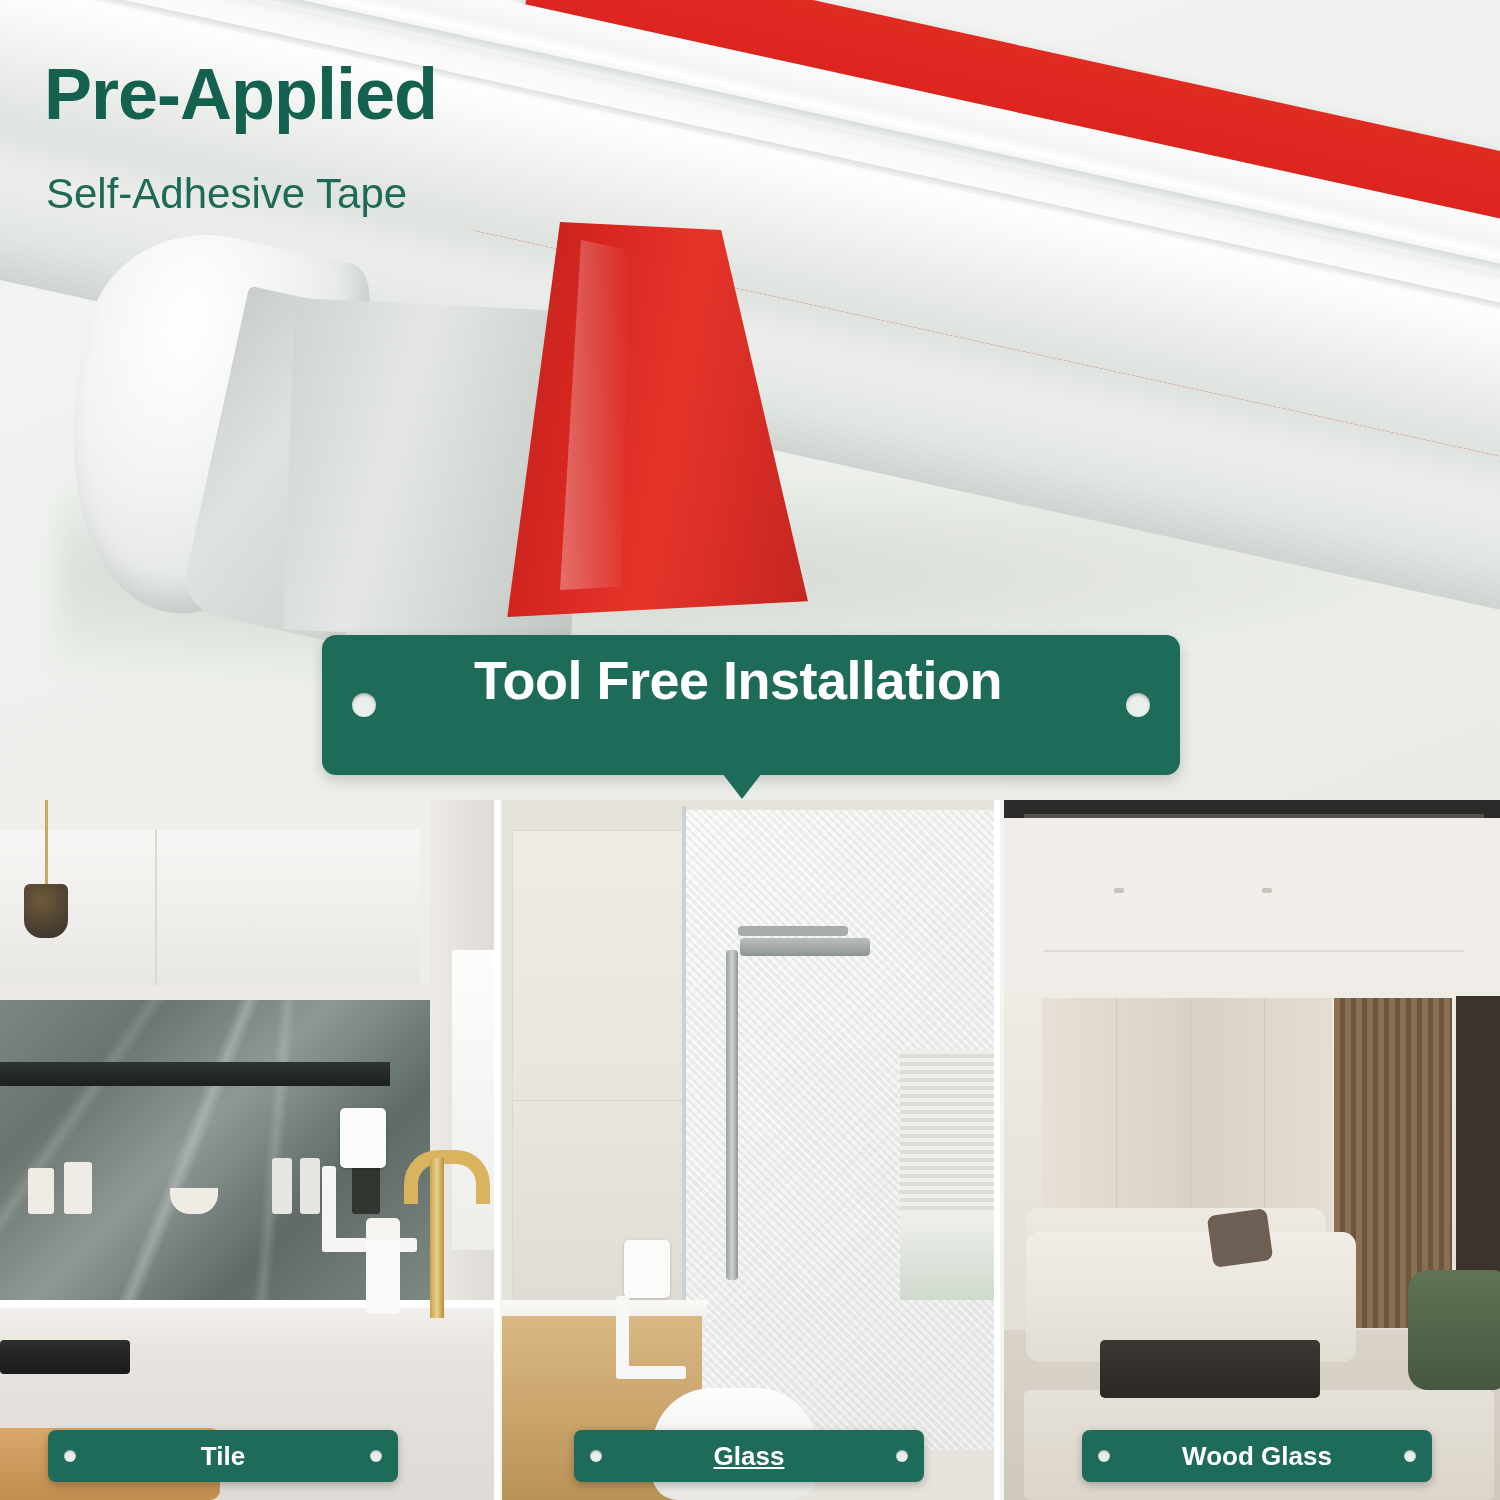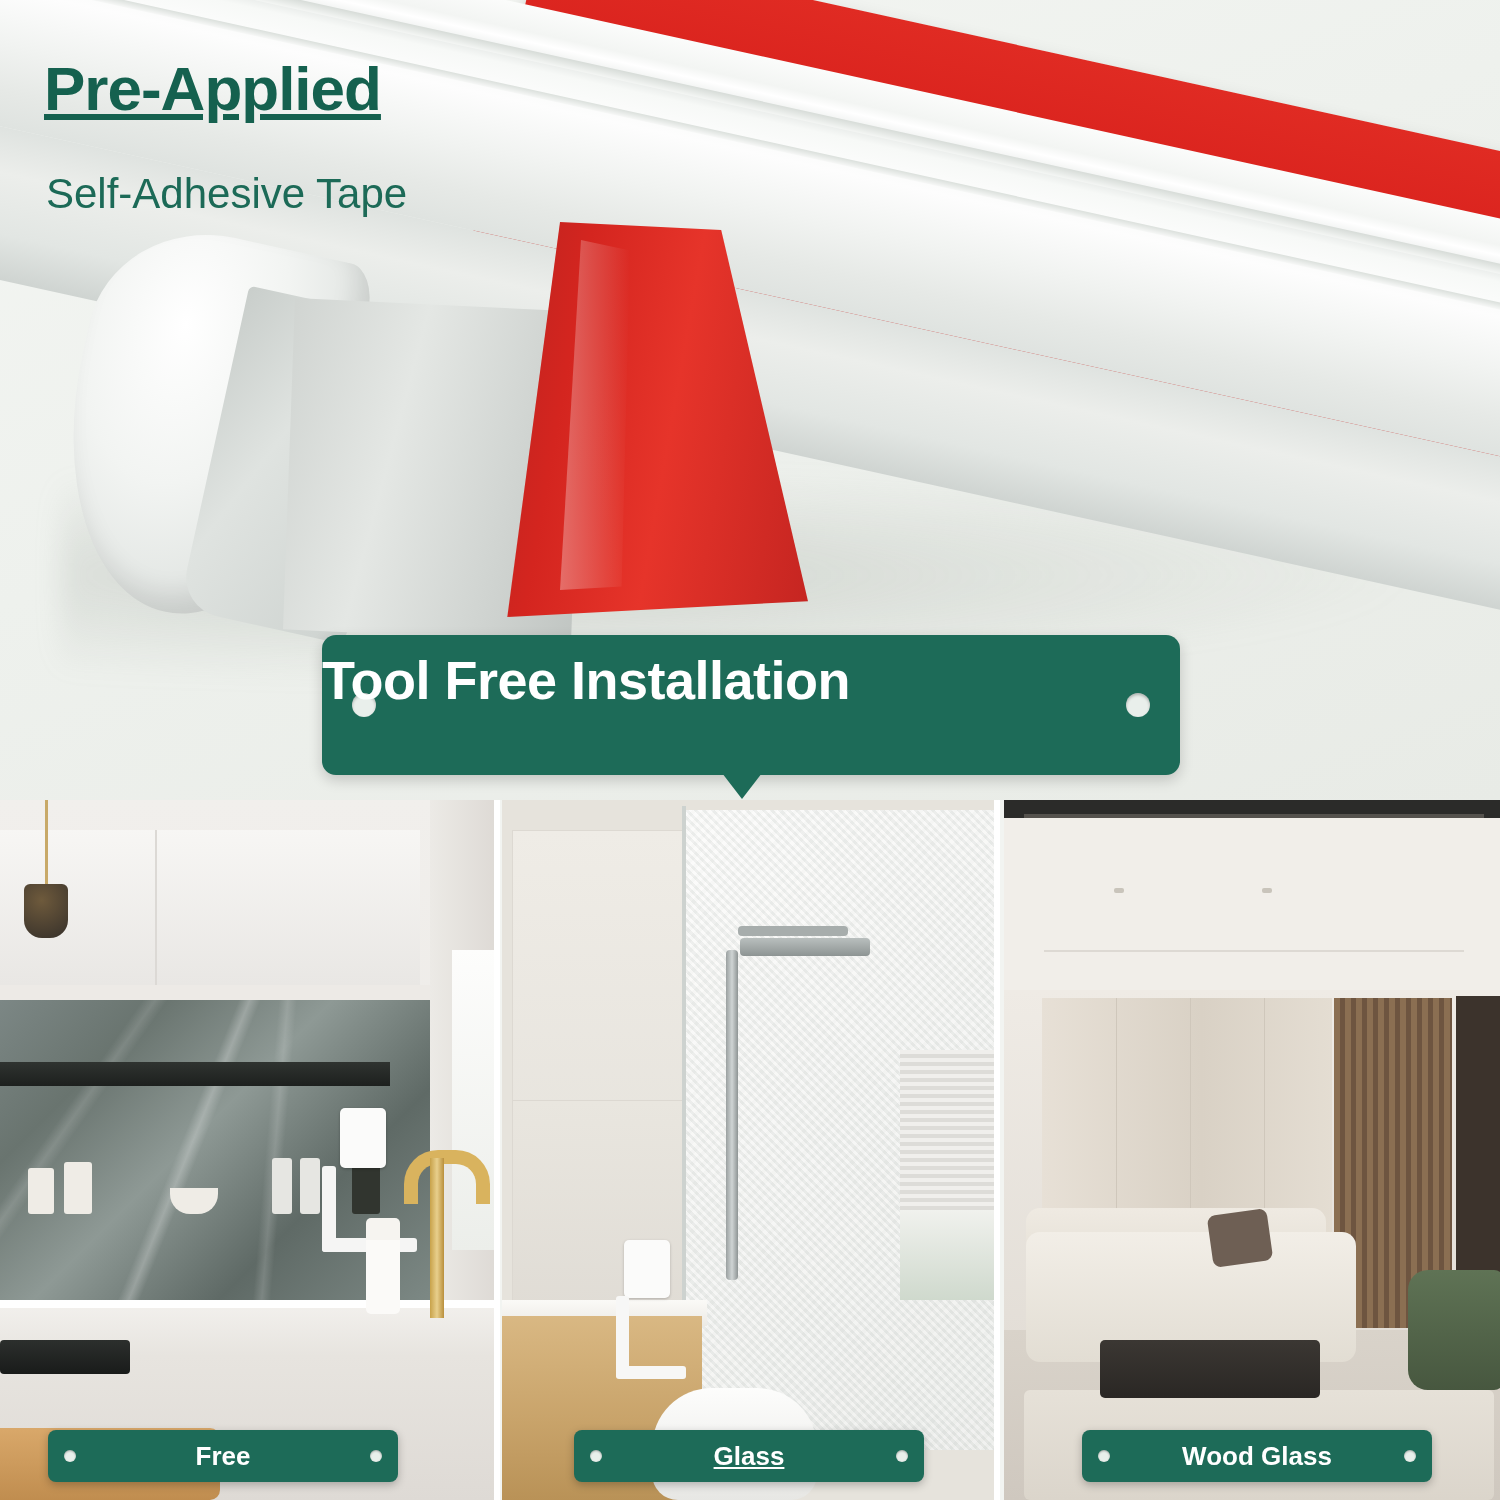--- a/index.html
+++ b/index.html
@@ -143,26 +143,25 @@
     height: 345px;
     background: linear-gradient(105deg, #cfd3d0 0%, #e4e7e4 38%, #d0d4d1 72%, #bfc4c1 100%);
     clip-path: polygon(4% 0%, 100% 4%, 96% 100%, 0% 96%);
   }
 
   
   .hero-title {
     position: absolute;
     left: 44px;
     top: 58px;
-    font-size: 62px;
+    font-size: 72px;
     font-weight: bold;
     color: #15614f;
     letter-spacing: -1px;
     line-height: 1.0;
-    text-decoration: underline;
   }
   .hero-sub {
     position: absolute;
     left: 46px;
     top: 170px;
     font-size: 42px;
     color: #1c6a57;
     letter-spacing: 0px;
   }
 
@@ -175,20 +174,21 @@
     height: 140px;
     background: #1d6b58;
     border-radius: 14px;
     box-shadow: 0 5px 14px rgba(0,0,0,0.18);
   }
   .banner-title {
     position: absolute;
     left: 0;
     top: 14px;
     width: 832px;
+    text-align: center;
     color: #ffffff;
     font-size: 54px;
     font-weight: bold;
     letter-spacing: -0.5px;
   }
   .banner-sub {
     position: absolute;
     left: 0;
     top: 78px;
     width: 858px;
@@ -468,21 +468,21 @@
       <div class="k-faucet-body"></div>
       <div class="k-outlet"></div>
       <div class="k-raceway"></div>
       <div class="k-raceway2"></div>
       <div class="k-bottle"></div>
       <div class="k-stove"></div>
       <div class="k-board"></div>
 
       <div class="label-plaque plaque-1">
         <span class="dot l"></span>
-        <span>Free</span>
+        <span>Tile</span>
         <span class="dot r"></span>
       </div>
     </div>
 
     <div class="photo p2">
       <div class="b-wall"></div>
       <div class="b-tile-l"></div>
       <div class="b-tile-l2"></div>
       <div class="b-shower-panel"></div>
       <div class="b-frost"></div>

